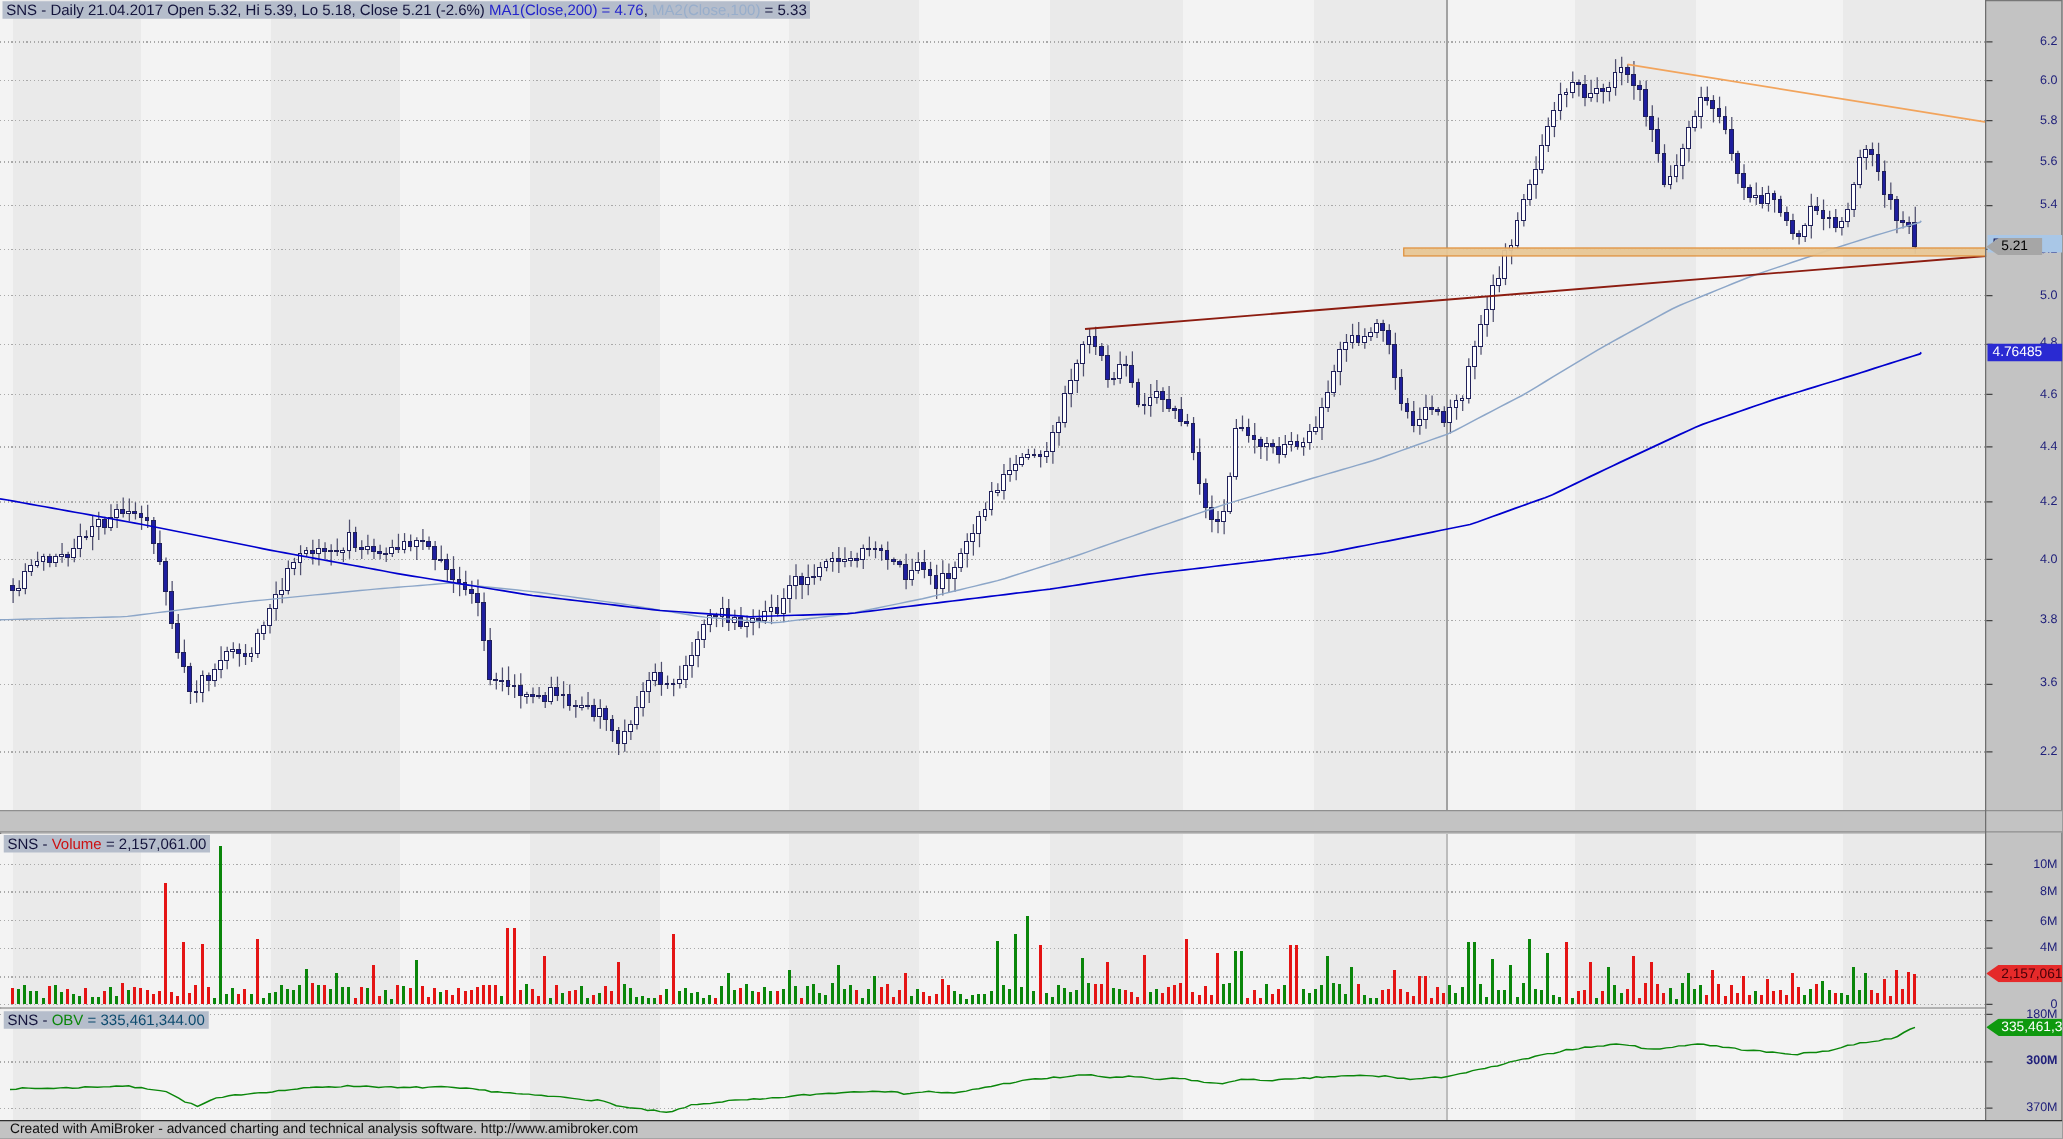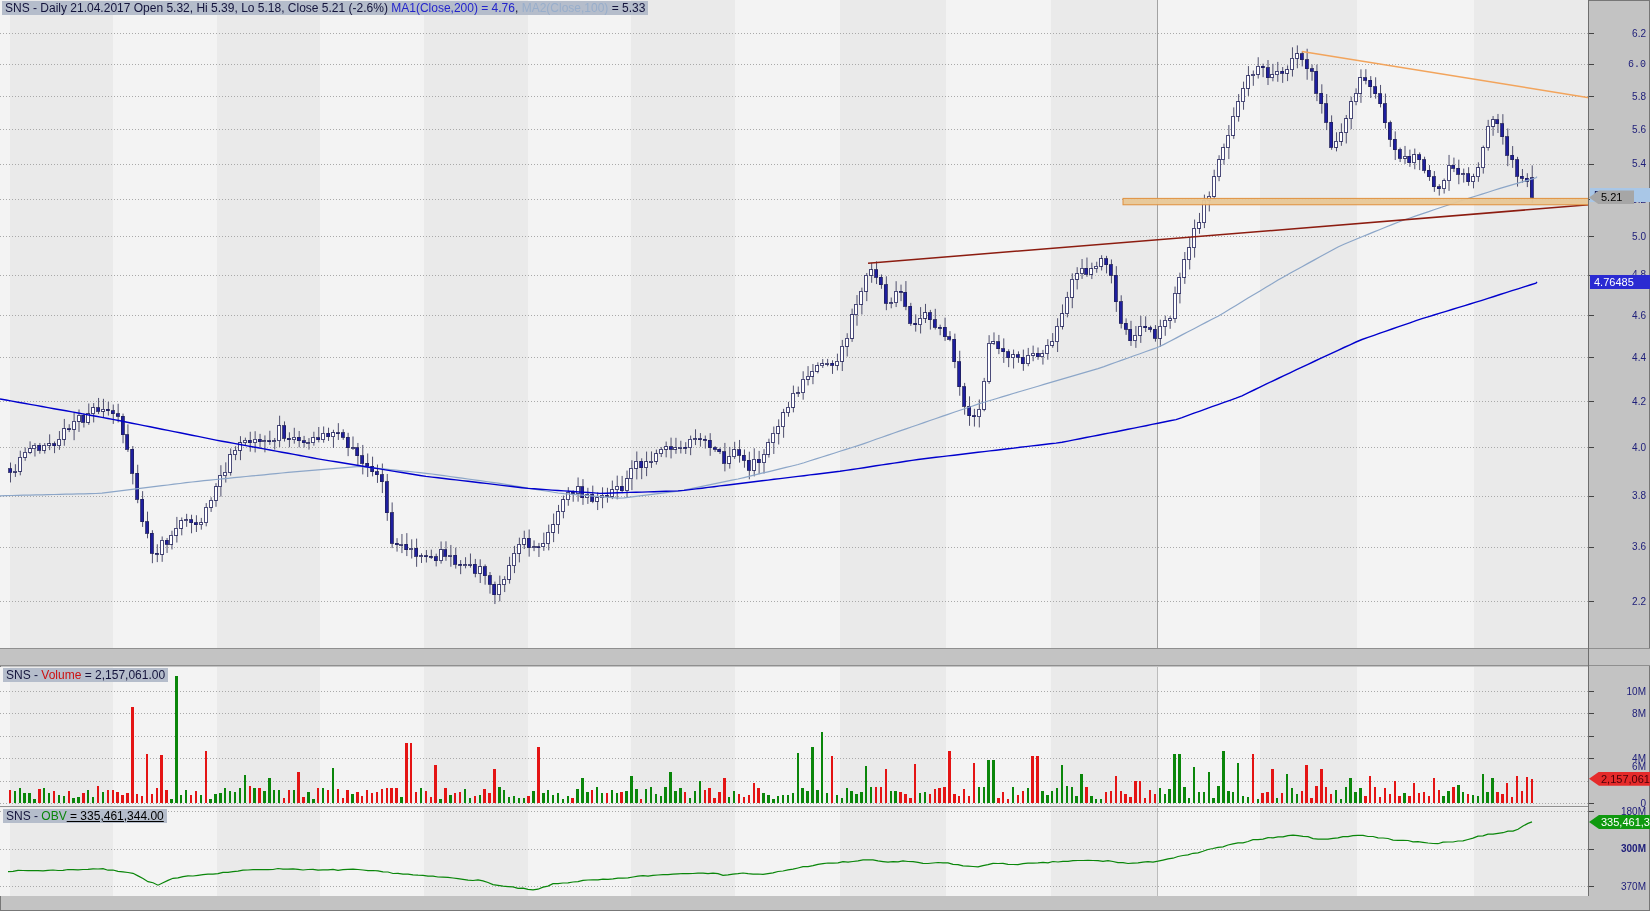--- a/index.html
+++ b/index.html
@@ -1047,27 +1047,27 @@
       <rect x="1474" y="0" width="115" height="88" fill="#eaeaea" shape-rendering="crispEdges"></rect>
       <line x1="1157.5" y1="0" x2="1157.5" y2="88" stroke="#bcbcbc" stroke-width="1" shape-rendering="crispEdges"></line>
       <line x1="0" y1="3.5" x2="1589" y2="3.5" stroke="#a9a9a9" stroke-width="1" stroke-dasharray="1,2" shape-rendering="crispEdges"></line>
       <line x1="0" y1="41.5" x2="1589" y2="41.5" stroke="#a9a9a9" stroke-width="1" stroke-dasharray="1,2" shape-rendering="crispEdges"></line>
       <line x1="0" y1="78.5" x2="1589" y2="78.5" stroke="#a9a9a9" stroke-width="1" stroke-dasharray="1,2" shape-rendering="crispEdges"></line>
       <polyline points="8,63.6 13,63.4 18,62.3 23,62.5 28,62.7 33,62.7 38,62.6 43,62.8 48,62.3 53,62.0 58,62.5 63,62.4 68,61.5 73,61.6 78,61.8 83,61.5 88,61.4 93,60.9 98,61.0 103,60.7 108,62.2 113,62.0 118,63.3 123,63.9 128,64.5 133,65.3 138,67.9 143,70.5 148,73.7 153,74.7 158,77.2 163,74.8 168,72.4 173,70.3 178,69.9 183,68.6 188,67.8 193,68.0 198,67.3 203,66.6 208,66.1 213,66.1 218,65.6 223,64.3 228,64.3 233,63.7 238,63.2 243,62.2 248,62.0 253,61.6 258,61.7 263,61.5 268,61.7 273,61.5 278,60.5 283,61.1 288,61.1 293,60.8 298,61.4 303,62.0 308,61.5 313,61.4 318,62.1 323,61.8 328,61.9 333,61.4 338,62.3 343,61.7 348,61.4 353,61.2 358,61.5 363,62.0 368,62.6 373,62.5 378,62.9 383,63.8 388,64.0 393,65.5 398,65.4 403,66.1 408,66.2 413,66.9 418,67.2 423,67.3 428,68.1 433,68.2 438,69.0 443,69.1 448,69.3 453,70.0 458,70.7 463,71.3 468,72.1 473,72.5 478,71.9 483,72.9 488,74.5 493,76.6 498,77.3 503,78.2 508,78.6 513,78.9 518,80.3 523,80.1 528,81.3 533,81.8 538,81.2 543,79.1 548,78.1 553,75.7 558,75.6 563,75.0 568,74.9 573,74.0 578,73.6 583,72.3 588,72.0 593,71.9 598,71.8 603,71.1 608,71.3 613,70.9 618,70.1 623,70.1 628,69.9 633,69.0 638,68.2 643,67.7 648,68.1 653,67.3 658,67.0 663,66.6 668,66.7 673,66.2 678,65.8 683,65.5 688,65.6 693,65.5 698,65.1 703,65.2 708,65.6 713,65.2 718,65.6 723,67.3 728,66.8 733,66.1 738,65.7 743,65.0 748,65.7 753,66.1 758,66.0 763,66.4 768,65.6 773,64.9 778,63.5 783,63.0 788,61.8 793,61.2 798,60.0 803,58.7 808,58.7 813,57.7 818,56.3 823,55.6 828,55.0 833,55.1 838,54.8 843,53.7 848,54.1 853,53.5 858,52.8 863,51.9 868,51.9 873,51.8 878,52.9 883,53.6 888,54.2 893,53.7 898,53.8 903,52.9 908,53.5 913,53.6 918,54.3 923,55.3 928,55.5 933,55.0 938,54.5 943,54.8 948,54.9 953,56.4 958,56.6 963,57.9 968,58.2 973,58.5 978,58.9 983,57.7 988,56.7 993,55.4 998,55.5 1003,55.4 1008,56.3 1013,56.5 1018,56.6 1023,55.6 1028,55.2 1033,55.2 1038,54.9 1043,54.3 1048,54.8 1053,53.5 1058,54.0 1063,53.3 1068,53.3 1073,52.7 1078,52.5 1083,52.5 1088,52.3 1093,52.5 1098,52.7 1103,53.3 1108,52.7 1113,53.5 1118,54.6 1123,54.6 1128,55.5 1133,55.1 1138,54.8 1143,54.1 1148,53.7 1153,54.1 1158,53.2 1163,52.1 1168,50.9 1173,50.2 1178,48.5 1183,47.5 1188,46.8 1193,45.3 1198,44.8 1203,43.3 1208,41.5 1213,40.5 1218,39.3 1223,38.8 1228,37.0 1233,35.9 1238,34.9 1243,34.8 1248,33.5 1253,31.6 1258,31.7 1263,31.1 1268,29.6 1273,29.8 1278,28.9 1283,28.8 1288,27.6 1293,27.2 1298,27.7 1303,28.3 1308,28.6 1313,30.6 1318,31.1 1323,31.2 1328,31.2 1333,30.3 1338,29.9 1343,28.7 1348,28.6 1353,27.7 1358,27.3 1363,27.4 1368,28.5 1373,28.5 1378,29.8 1383,30.0 1388,30.5 1393,32.1 1398,32.4 1403,32.3 1408,32.5 1413,33.8 1418,33.6 1423,34.3 1428,35.0 1433,35.5 1438,35.7 1443,34.2 1448,34.0 1453,34.0 1458,33.0 1463,32.8 1468,31.5 1473,30.1 1478,28.2 1483,27.9 1488,26.2 1493,26.1 1498,25.3 1503,24.7 1508,23.2 1513,23.1 1518,21.2 1523,18.0 1528,15.4 1532,13.9" fill="none" stroke="#0a860a" stroke-width="1.2"></polyline>
     </svg>
 
   <div class="pane-title" id="price-title" style="left:2px;top:1px;"><span style="color: rgb(20, 20, 60);">SNS - Daily 21.04.2017 Open 5.32, Hi 5.39, Lo 5.18, Close 5.21 (-2.6%) </span><span style="color: rgb(36, 36, 204);">MA1(Close,200) = 4.76</span><span style="color: rgb(20, 20, 60);">, </span><span style="color: rgb(152, 174, 203);">MA2(Close,100)</span><span style="color: rgb(20, 20, 60);"> = 5.33</span></div>
   <div class="pane-title" id="vol-title" style="left:3px;top:668px;"><span style="color: rgb(20, 20, 60);">SNS - </span><span style="color: rgb(204, 17, 17);">Volume</span><span style="color: rgb(20, 20, 60);"> = 2,157,061.00</span></div>
-  <div class="pane-title" id="obv-title" style="left:3px;top:809px;"><span style="color: rgb(20, 20, 60);">SNS - </span><span style="color: rgb(10, 134, 10);">OBV</span><span style="color: #000000; text-decoration: underline;"> = 335,461,344.00</span></div>
+  <div class="pane-title" id="obv-title" style="left:3px;top:809px;"><span style="color: rgb(20, 20, 60);">SNS - </span><span style="color: rgb(10, 134, 10);">OBV</span><span style="color: #0c4a6e;"> = 335,461,344.00</span></div>
 
   <div id="month-band"></div>
   <div id="gutter-labels">
       <div class="axis-label" style="left: 1596px; top: 26.5px;">6.2</div>
       <div class="tickdash" style="left: 1589px; top: 33px;"></div>
-      <div class="axis-label" style="left: 1596px; top: 57.501px; font-family: Liberation Mono, monospace;">6.0</div>
+      <div class="axis-label" style="left: 1596px; top: 57.501px;">6.0</div>
       <div class="tickdash" style="left: 1589px; top: 64px;"></div>
       <div class="axis-label" style="left: 1596px; top: 89.5532px;">5.8</div>
       <div class="tickdash" style="left: 1589px; top: 96px;"></div>
       <div class="axis-label" style="left: 1596px; top: 122.73px;">5.6</div>
       <div class="tickdash" style="left: 1589px; top: 129px;"></div>
       <div class="axis-label" style="left: 1596px; top: 157.114px;">5.4</div>
       <div class="tickdash" style="left: 1589px; top: 164px;"></div>
       <div class="axis-label" style="left: 1596px; top: 192.795px;">5.2</div>
       <div class="tickdash" style="left: 1589px; top: 199px;"></div>
       <div class="axis-label" style="left: 1596px; top: 229.876px;">5.0</div>
@@ -1085,21 +1085,21 @@
       <div class="axis-label" style="left: 1596px; top: 489.342px;">3.8</div>
       <div class="tickdash" style="left: 1589px; top: 496px;"></div>
       <div class="axis-label" style="left: 1596px; top: 540.46px; text-align: right;">3.6</div>
       <div class="tickdash" style="left: 1589px; top: 547px;"></div>
       <div class="axis-label" style="left: 1596px; top: 594.5px;">2.2</div>
       <div class="tickdash" style="left: 1589px; top: 601px;"></div>
       <div class="axis-label" style="left: 1596px; top: 684.5px;">10M</div>
       <div class="tickdash" style="left: 1589px; top: 691px;"></div>
       <div class="axis-label" style="left: 1596px; top: 706.9px;">8M</div>
       <div class="tickdash" style="left: 1589px; top: 713px;"></div>
-      <div class="axis-label" style="left: 1596px; top: 760px;">6M</div>
+      <div class="axis-label" style="left: 1596px; top: 731px;">6M</div>
       <div class="tickdash" style="left: 1589px; top: 736px;"></div>
       <div class="axis-label" style="left: 1596px; top: 751.7px;">4M</div>
       <div class="tickdash" style="left: 1589px; top: 758px;"></div>
       <div class="axis-label" style="left: 1596px; top: 796.5px;">0</div>
       <div class="tickdash" style="left: 1589px; top: 803px;"></div>
       <div class="axis-label" style="left: 1596px; top: 804.5px;">180M</div>
       <div class="tickdash" style="left: 1589px; top: 811px;"></div>
       <div class="axis-label" style="left: 1596px; top: 842px; font-weight: bold;">300M</div>
       <div class="tickdash" style="left: 1589px; top: 849px;"></div>
       <div class="axis-label" style="left: 1596px; top: 879.5px;">370M</div>
@@ -1108,13 +1108,14 @@
   <div id="vsep"></div>
   <div id="pane-div1"></div>
   <div id="pane-div1b"></div>
 
   <div class="marker flat" id="mk-ma100" style="top: 169.642px; left: 1590px; width: 60px; background: rgb(169, 199, 231); color: rgb(16, 16, 74); margin-top: 18px;">5.3261</div>
   <div class="marker arrow" id="mk-close" style="top: 190.479px; left: 1589px; width: 45px; background: rgb(166, 166, 166); color: rgb(0, 0, 0);">5.21</div>
   <div class="marker flat" id="mk-ma200" style="top: 274.92px; left: 1590px; width: 60px; background: rgb(42, 42, 210); color: rgb(255, 255, 255);">4.76485</div>
   <div class="marker arrow" id="mk-vol" style="top: 771.841px; left: 1589px; width: 61px; background: rgb(229, 42, 42); color: rgb(73, 0, 8);">2,157,061.00</div>
   <div class="marker arrow" id="mk-obv" style="top: 814.904px; left: 1589px; width: 61px; background: rgb(15, 153, 15); color: rgb(255, 255, 255);">335,461,344.00</div>
 
+  <div id="footer">Created with AmiBroker - advanced charting and technical analysis software. http://www.amibroker.com</div>
 </div>
 
 </body></html>

